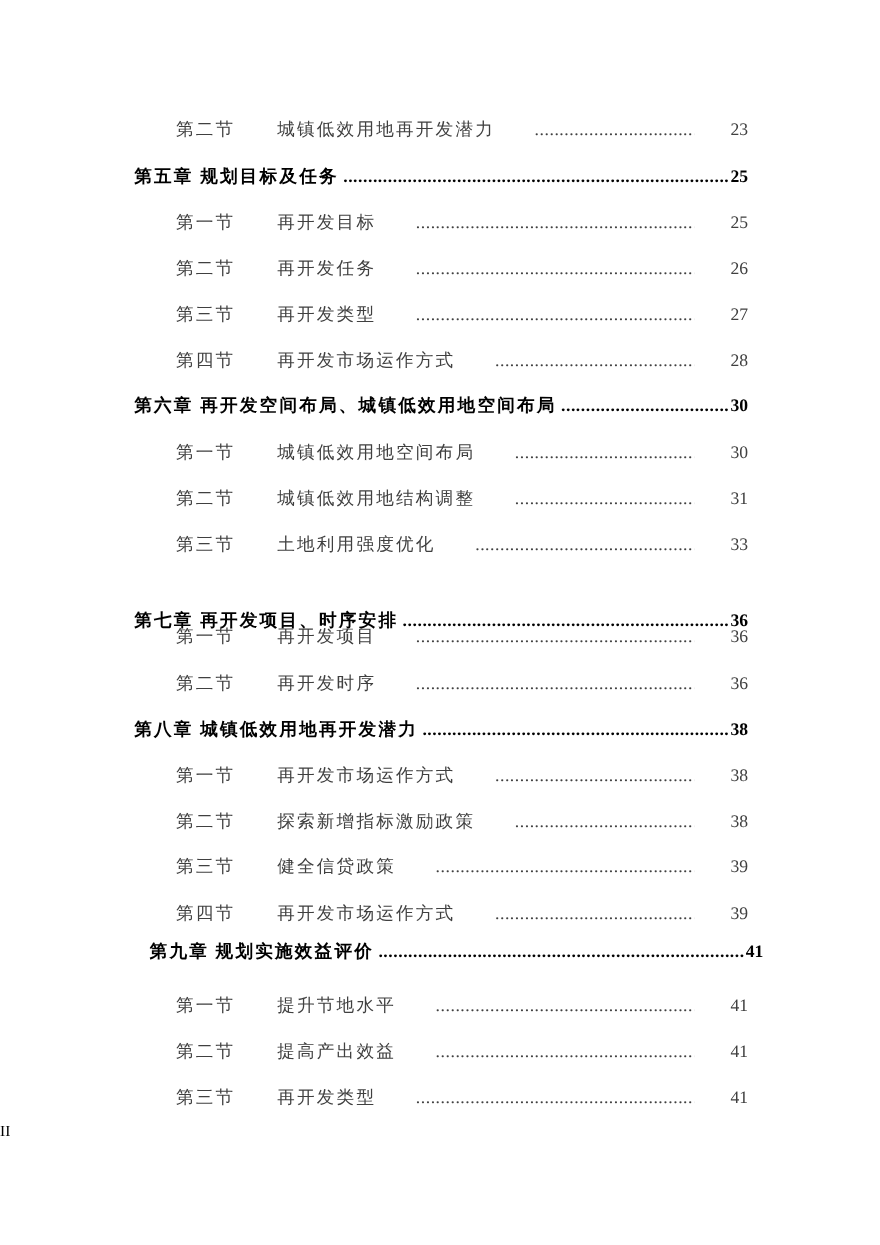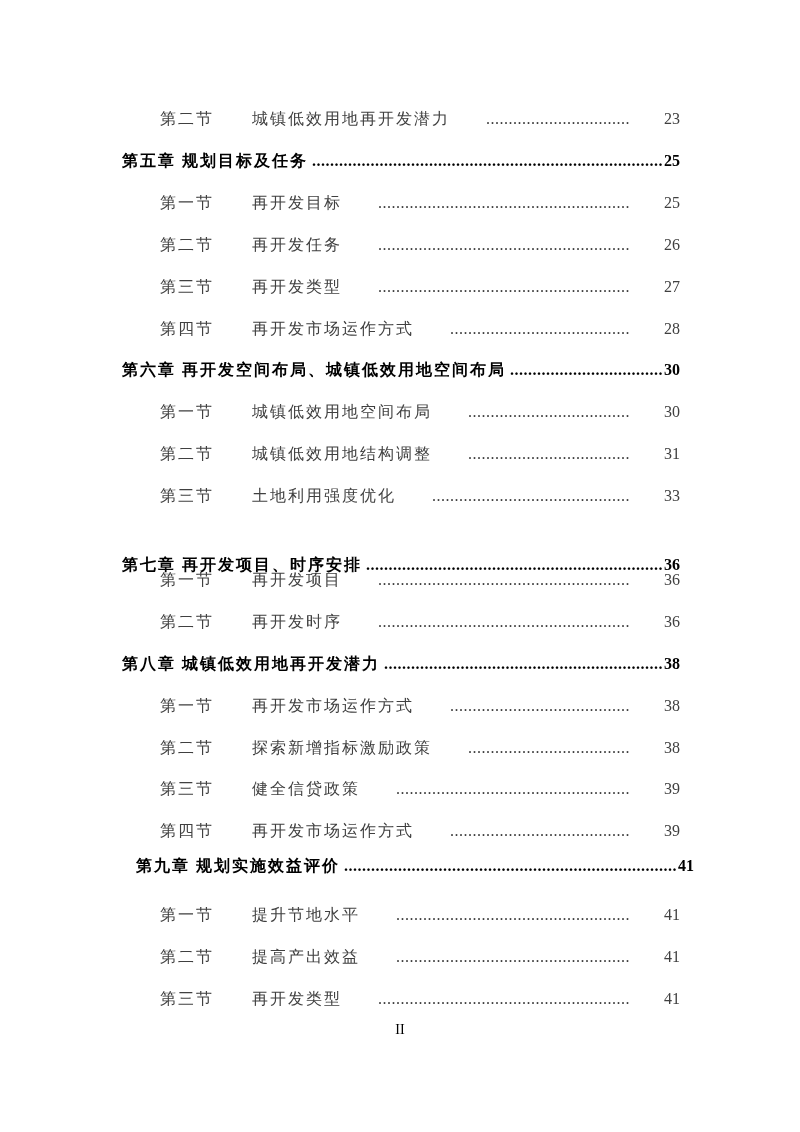--- a/index.html
+++ b/index.html
@@ -9,21 +9,21 @@
     .row { position: absolute; height: 24px; display: flex; align-items: baseline;
       font-size: 16px; line-height: 24px; white-space: nowrap; overflow: hidden; }
     .row.chapter { left: 122px; width: 558px; font-weight: bold; }
     .row.section { left: 160px; width: 520px; font-weight: normal; color: #404040; gap: 32px; }
     .row .label { flex: 0 0 auto; letter-spacing: 2px; }
     .row .num { flex: 0 0 auto; margin-right: 6px; }
     .row .dots { flex: 1 1 auto; overflow: hidden; margin: 0 1px 0 4px; letter-spacing: 0.5px; }
     .row .dots::before { content: "........................................................................................................................................................................................................................"; }
     .row.chapter .dots::before { font-weight: bold; }
     .row .page { flex: 0 0 auto; }
-    .footer { position: absolute; top: 1022px; left: 0; width: 800px; text-align: center; font-size: 14px; }
+    .footer { position: absolute; top: 1022px; left: 0; width: 800px; text-align: left; font-size: 14px; }
   </style>
 </head>
 <body>
 
 <div class="toc" id="toc">
     <div class="row section" style="top: 107px;">
       <span class="label num">第二节</span>
       <span class="label">城镇低效用地再开发潜力</span>
       <span class="dots"></span>
       <span class="page">23</span>

